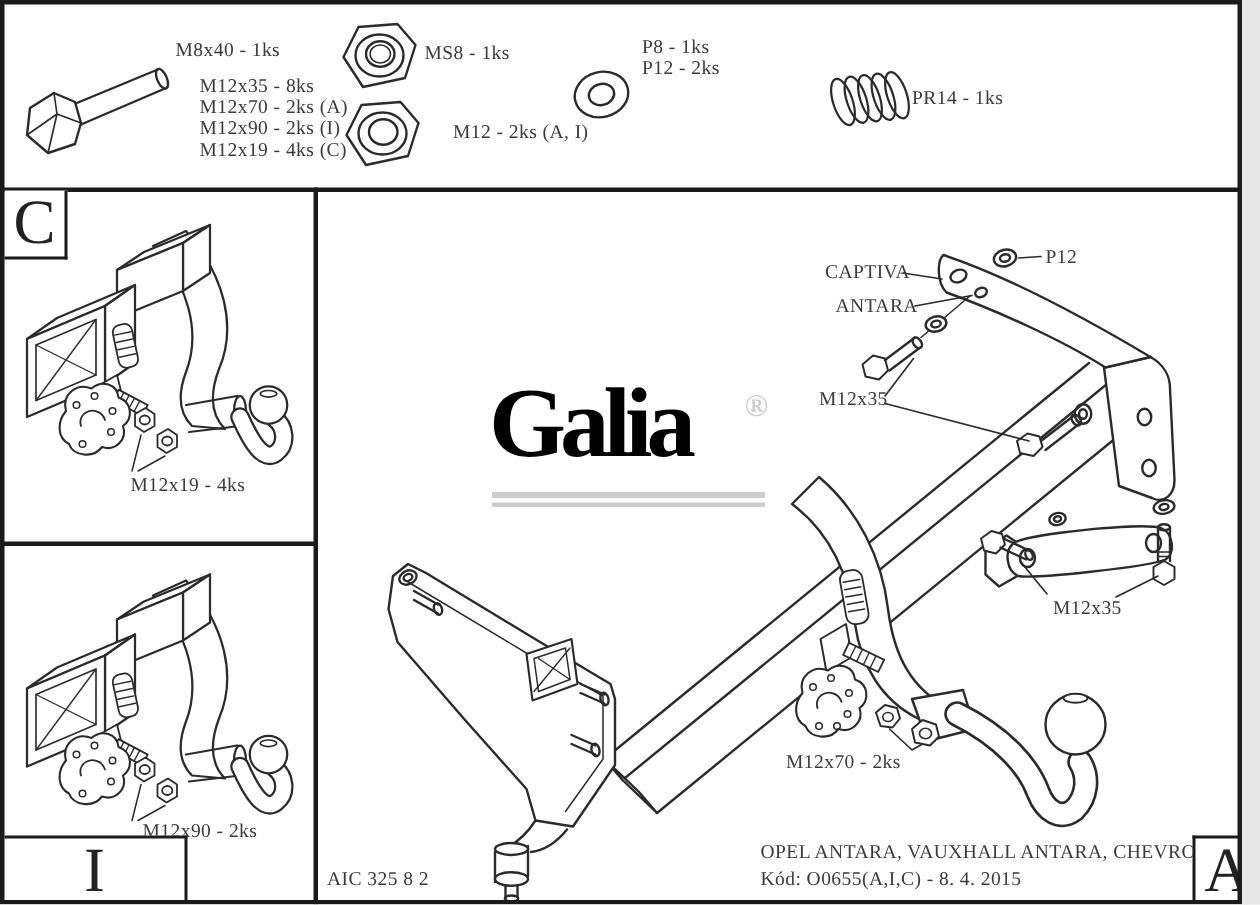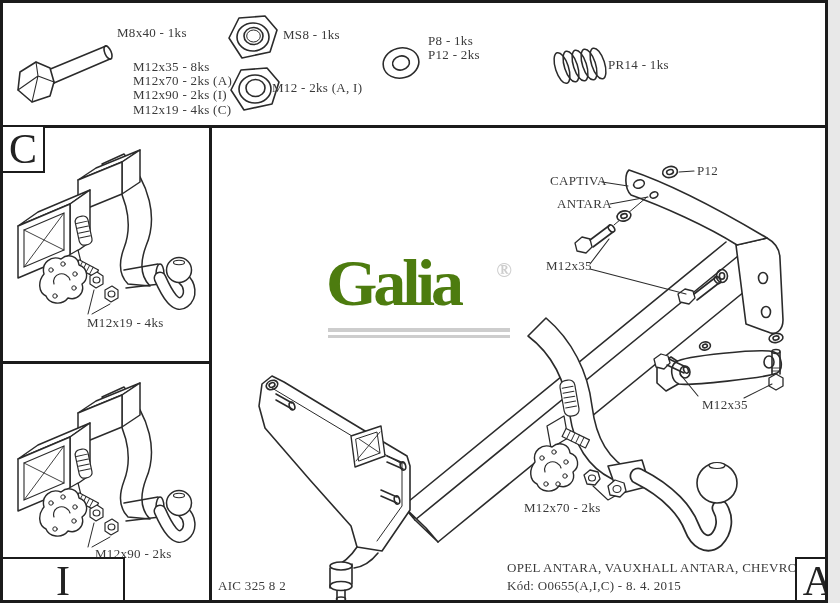--- a/index.html
+++ b/index.html
@@ -1,28 +1,28 @@
 <!DOCTYPE html>
 <html><head>
 <meta charset="utf-8">
 <style>
   html,body{margin:0;padding:0;background:#e8e8e8;}
   .page{position:relative;width:828px;height:603px;background:#fff;
         font-family:Liberation Serif, serif;color:#3a3a3a;overflow:hidden;}
   .outer-border{position:absolute;inset:0;border:3px solid #1b1b1b;pointer-events:none;z-index:30;}
   .divider{position:absolute;background:#1b1b1b;z-index:5;}
   .lbl{position:absolute;font-size:13px;white-space:nowrap;letter-spacing:.3px;z-index:12;}
-  .lblgroup{position:absolute;font-size:13px;line-height:14.2px;white-space:nowrap;letter-spacing:.3px;z-index:12;margin-top:10px;}
+  .lblgroup{position:absolute;font-size:13px;line-height:14.2px;white-space:nowrap;letter-spacing:.3px;z-index:12;}
   .lblgroup span{display:block;}
   .corner-box{position:absolute;display:flex;align-items:center;justify-content:center;
               background:#fff;z-index:20;font-size:42px;color:#222;}
   .art{position:absolute;z-index:10;}
   svg{overflow:visible;}
   .logo{position:absolute;left:326px;top:252px;width:188px;height:92px;z-index:2;}
-  .logo .word{font-size:66px;font-weight:bold;color:#4d7c0f;letter-spacing:-4px;line-height:62px;}
+  .logo .word{font-size:66px;font-weight:bold;color:#000000;letter-spacing:-4px;line-height:62px;}
   .logo .reg{position:absolute;top:6px;right:2px;font-size:21px;color:#cdcdcd;font-weight:bold;}
   .logo .bar1{position:absolute;left:2px;top:76px;width:182px;height:4px;background:#cdcdcd;}
   .logo .bar2{position:absolute;left:2px;top:83px;width:182px;height:3px;background:#cdcdcd;}
   .footer-text{position:absolute;font-size:13px;letter-spacing:.3px;white-space:nowrap;z-index:12;}
 </style>
 </head>
 <body>
 
 <div class="page">
 
@@ -54,21 +54,21 @@
   </svg>
   <span class="lbl" style="left:283px;top:27px">MS8 - 1ks</span>
 
   <svg class="art" style="left:226px;top:65px" width="58" height="50" viewBox="0 0 58 50">
     <g stroke="#2b2b2b" fill="none" stroke-width="1.6">
       <path d="M15,5 L41,3 L53,17 L46,39 L18,45 L5,25 Z" fill="#fff" stroke-linejoin="round"></path>
       <ellipse cx="29" cy="24" rx="16" ry="14"></ellipse>
       <ellipse cx="29.5" cy="23" rx="9.5" ry="8.5"></ellipse>
     </g>
   </svg>
-  <span class="lbl" style="left:272px;top:80px">M12 - 2ks (A, I)</span>
+  <span class="lbl" style="left:302px;top:80px">M12 - 2ks (A, I)</span>
 
   <svg class="art" style="left:378px;top:42px" width="46" height="42" viewBox="0 0 46 42">
     <g stroke="#2b2b2b" fill="none" stroke-width="1.6" transform="rotate(-14 23 21)">
       <ellipse cx="23" cy="21" rx="18" ry="15" fill="#fff"></ellipse>
       <ellipse cx="23" cy="21" rx="8.5" ry="7"></ellipse>
     </g>
   </svg>
   <div class="lblgroup" style="left:428px;top:24px;line-height:13.8px">
     <span>P8 - 1ks</span>
     <span>P12 - 2ks</span>

